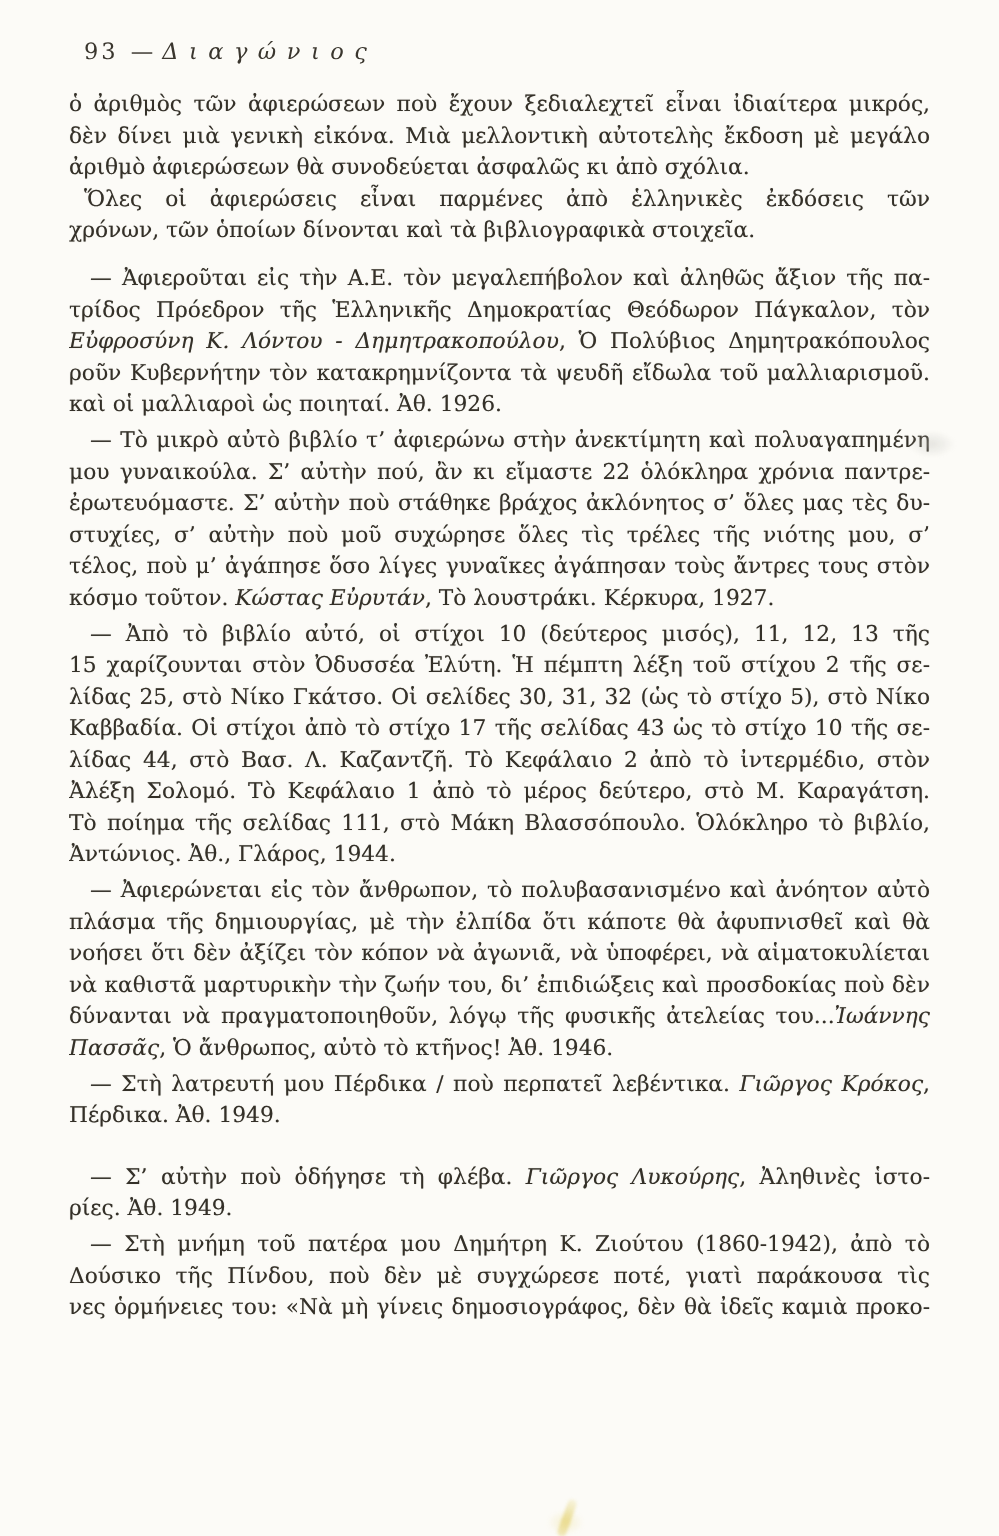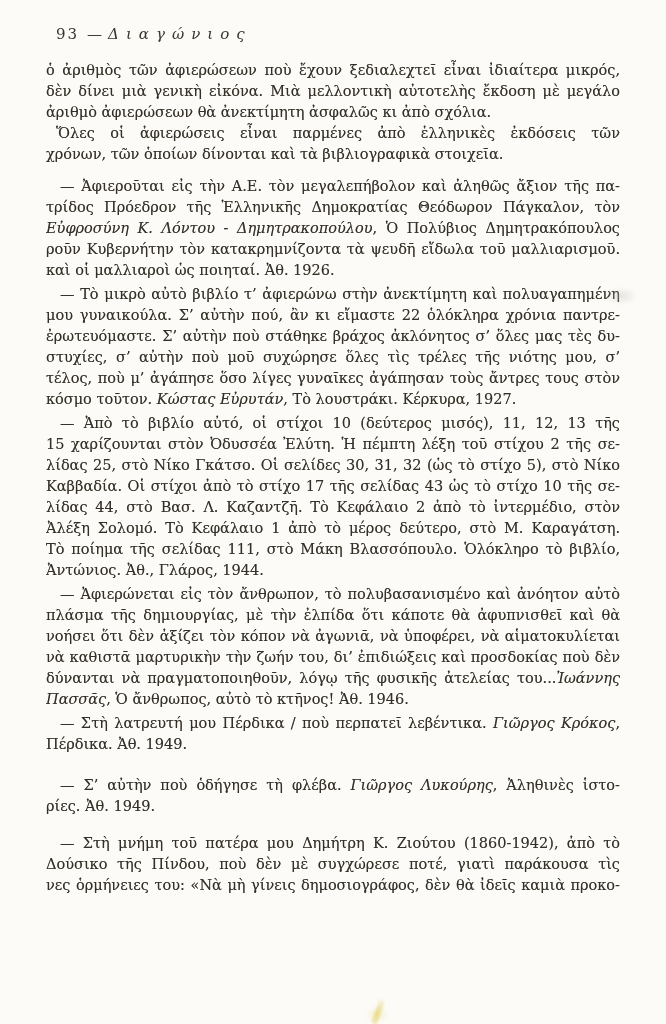--- a/index.html
+++ b/index.html
@@ -103,21 +103,21 @@
 <div class="page" style="background: rgb(252, 251, 247); color: rgb(52, 48, 40);">
 
   <div class="running-head">
     <span class="pageno">93</span><span class="dash">—</span><span class="journal">Διαγώνιος</span>
   </div>
 
   <div class="text-body" id="text-body">
       <div class="paragraph" style="margin-top: 0px;">
         <div class="line"><span>ὁ ἀριθμὸς τῶν ἀφιερώσεων ποὺ ἔχουν ξεδιαλεχτεῖ εἶναι ἰδιαίτερα μικρός, καὶ</span></div>
         <div class="line"><span>δὲν δίνει μιὰ γενικὴ εἰκόνα. Μιὰ μελλοντικὴ αὐτοτελὴς ἔκδοση μὲ μεγάλο</span></div>
-        <div class="line last"><span>ἀριθμὸ ἀφιερώσεων θὰ ἀνεκτίμητη ἀσφαλῶς κι ἀπὸ σχόλια.</span></div>
+        <div class="line last"><span>ἀριθμὸ ἀφιερώσεων θὰ συνοδεύεται ἀσφαλῶς κι ἀπὸ σχόλια.</span></div>
       </div>
       <div class="paragraph" style="margin-top: 0px;">
         <div class="line indent-sm"><span>Ὅλες οἱ ἀφιερώσεις εἶναι παρμένες ἀπὸ ἑλληνικὲς ἐκδόσεις τῶν τελευταίων</span></div>
         <div class="line last"><span>χρόνων, τῶν ὁποίων δίνονται καὶ τὰ βιβλιογραφικὰ στοιχεῖα.</span></div>
       </div>
       <div class="paragraph" style="margin-top: 11px;">
         <div class="line indent"><span>— Ἀφιεροῦται εἰς τὴν Α.Ε. τὸν μεγαλεπήβολον καὶ ἀληθῶς ἄξιον τῆς πα-</span></div>
         <div class="line"><span>τρίδος Πρόεδρον τῆς Ἑλληνικῆς Δημοκρατίας Θεόδωρον Πάγκαλον, τὸν σιδη-</span></div>
         <div class="line"><em>Εὐφροσύνη Κ. Λόντου - Δημητρακοπούλου</em><span>, Ὁ Πολύβιος Δημητρακόπουλος</span></div>
         <div class="line"><span>ροῦν Κυβερνήτην τὸν κατακρημνίζοντα τὰ ψευδῆ εἴδωλα τοῦ μαλλιαρισμοῦ.</span></div>
@@ -150,21 +150,21 @@
         <div class="line last"><em>Πασσᾶς</em><span>, Ὁ ἄνθρωπος, αὐτὸ τὸ κτῆνος! Ἀθ. 1946.</span></div>
       </div>
       <div class="paragraph" style="margin-top: 3px;">
         <div class="line indent"><span>— Στὴ λατρευτή μου Πέρδικα / ποὺ περπατεῖ λεβέντικα. </span><em>Γιῶργος Κρόκος</em><span>,</span></div>
         <div class="line last"><span>Πέρδικα. Ἀθ. 1949.</span></div>
       </div>
       <div class="paragraph" style="margin-top: 20px;">
         <div class="line indent"><span>— Σ’ αὐτὴν ποὺ ὁδήγησε τὴ φλέβα. </span><em>Γιῶργος Λυκούρης</em><span>, Ἀληθινὲς ἱστο-</span></div>
         <div class="line last"><span>ρίες. Ἀθ. 1949.</span></div>
       </div>
-      <div class="paragraph" style="margin-top: 16px;">
+      <div class="paragraph" style="margin-top: 3px;">
         <div class="line indent"><span>— Στὴ μνήμη τοῦ πατέρα μου Δημήτρη Κ. Ζιούτου (1860-1942), ἀπὸ τὸ</span></div>
         <div class="line"><span>Δούσικο τῆς Πίνδου, ποὺ δὲν μὲ συγχώρεσε ποτέ, γιατὶ παράκουσα τὶς ἐπίμο-</span></div>
         <div class="line"><span>νες ὁρμήνειες του: «Νὰ μὴ γίνεις δημοσιογράφος, δὲν θὰ ἰδεῖς καμιὰ προκο-</span></div>
       </div>
     </div>
 
   <div class="scan-smudge"></div>
 
   <div class="ink-stain">
     <div class="stroke1"></div>

